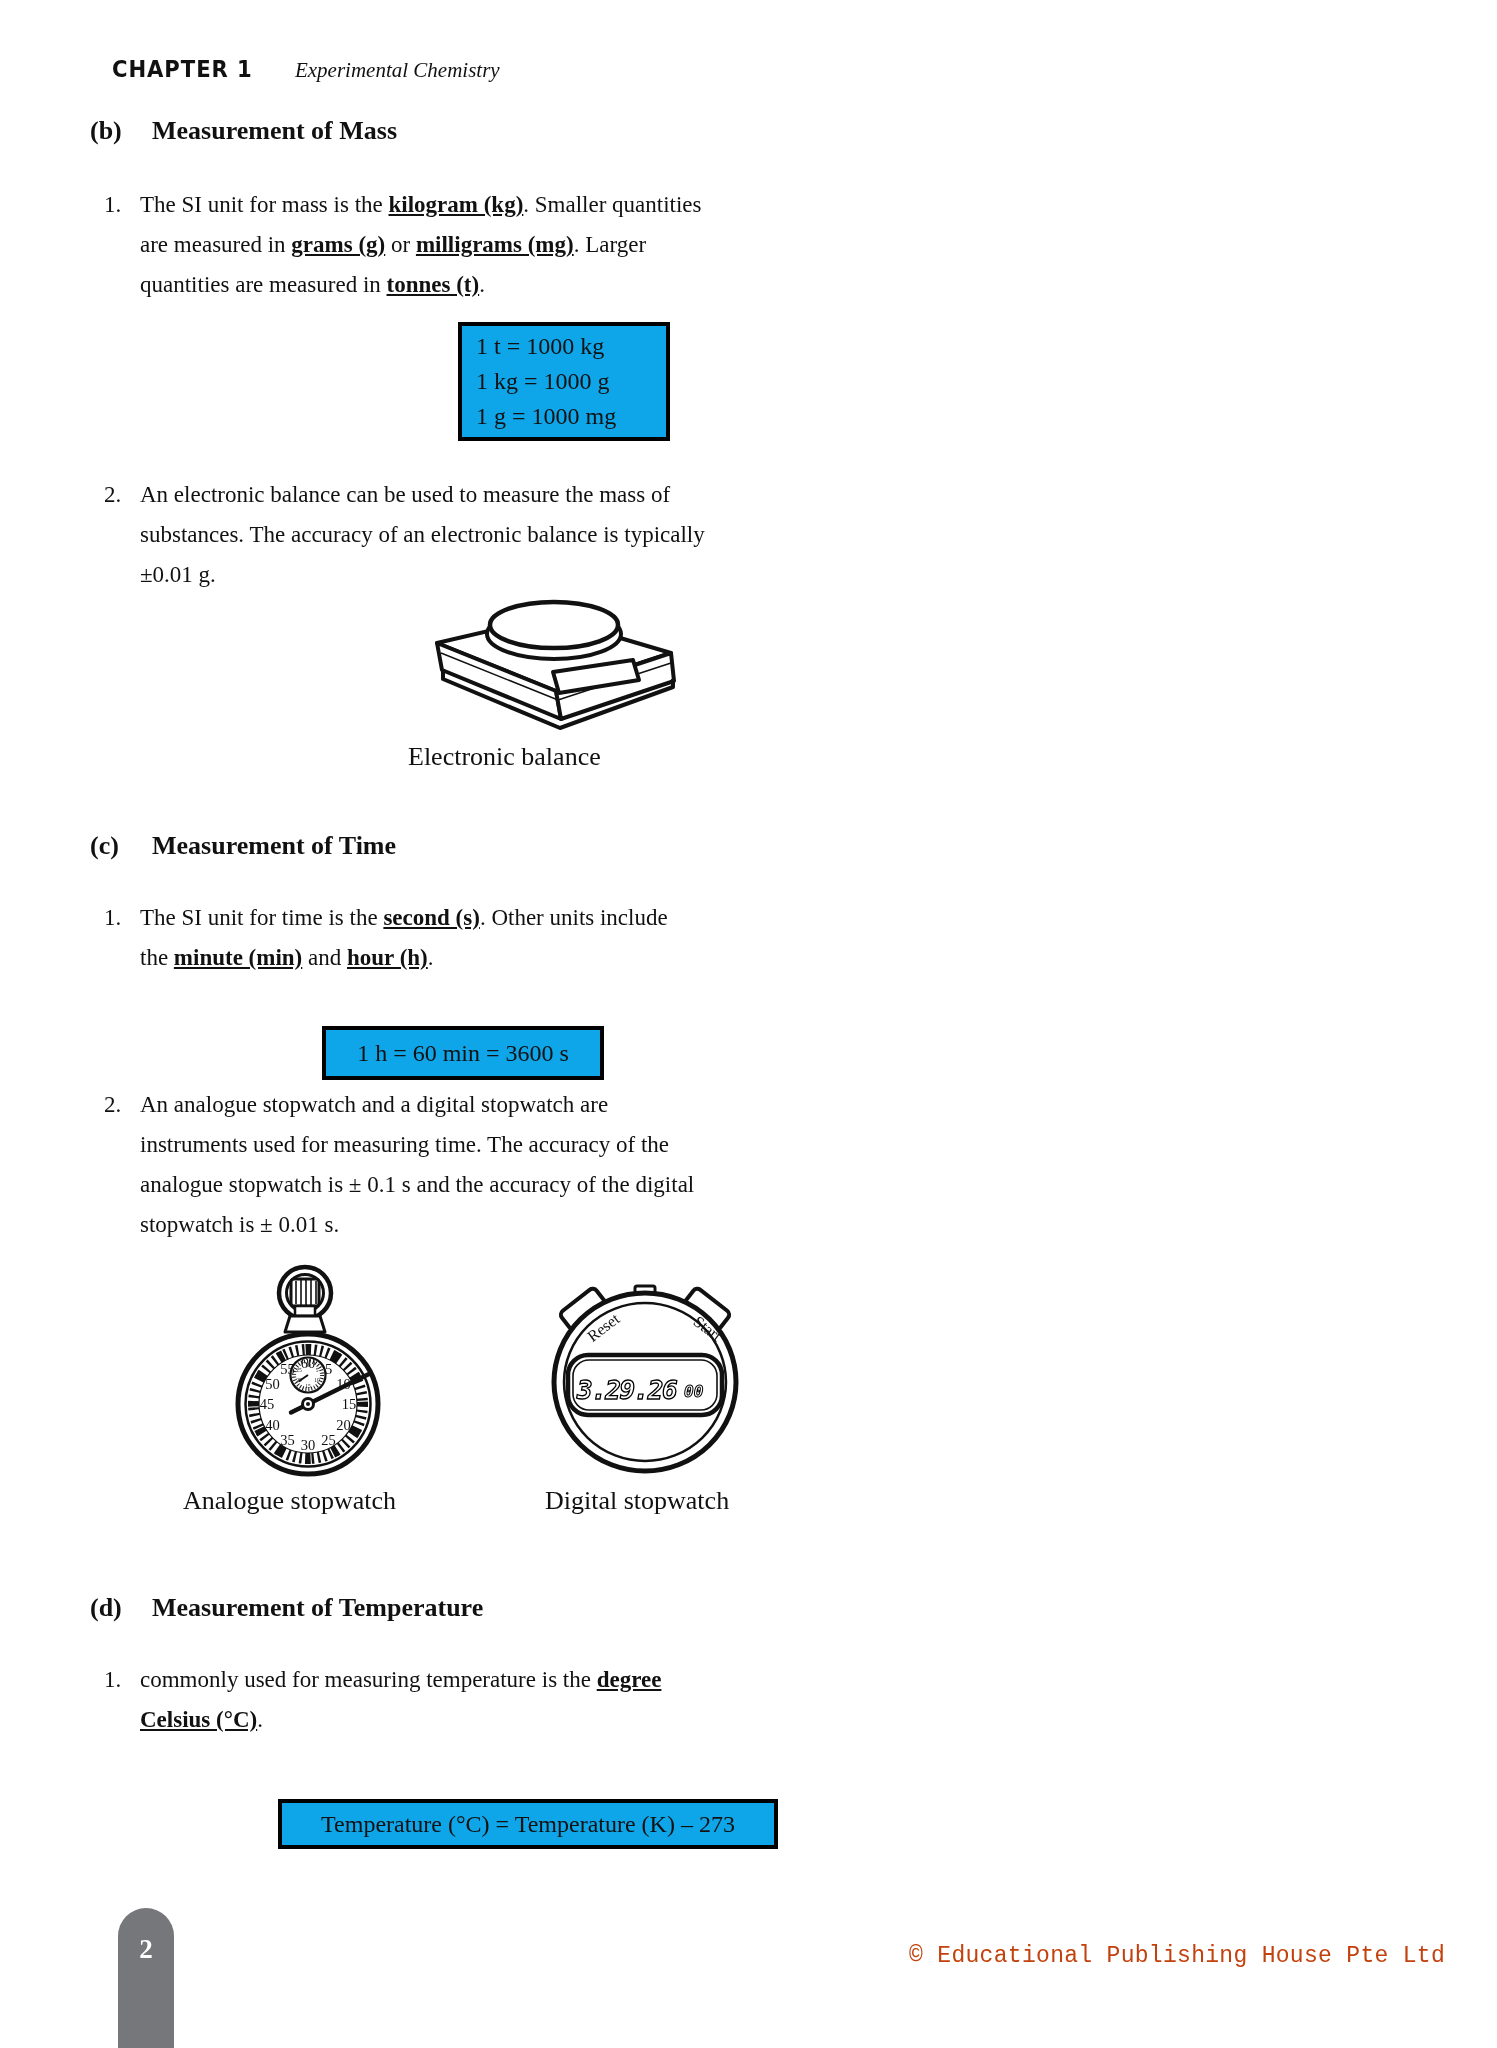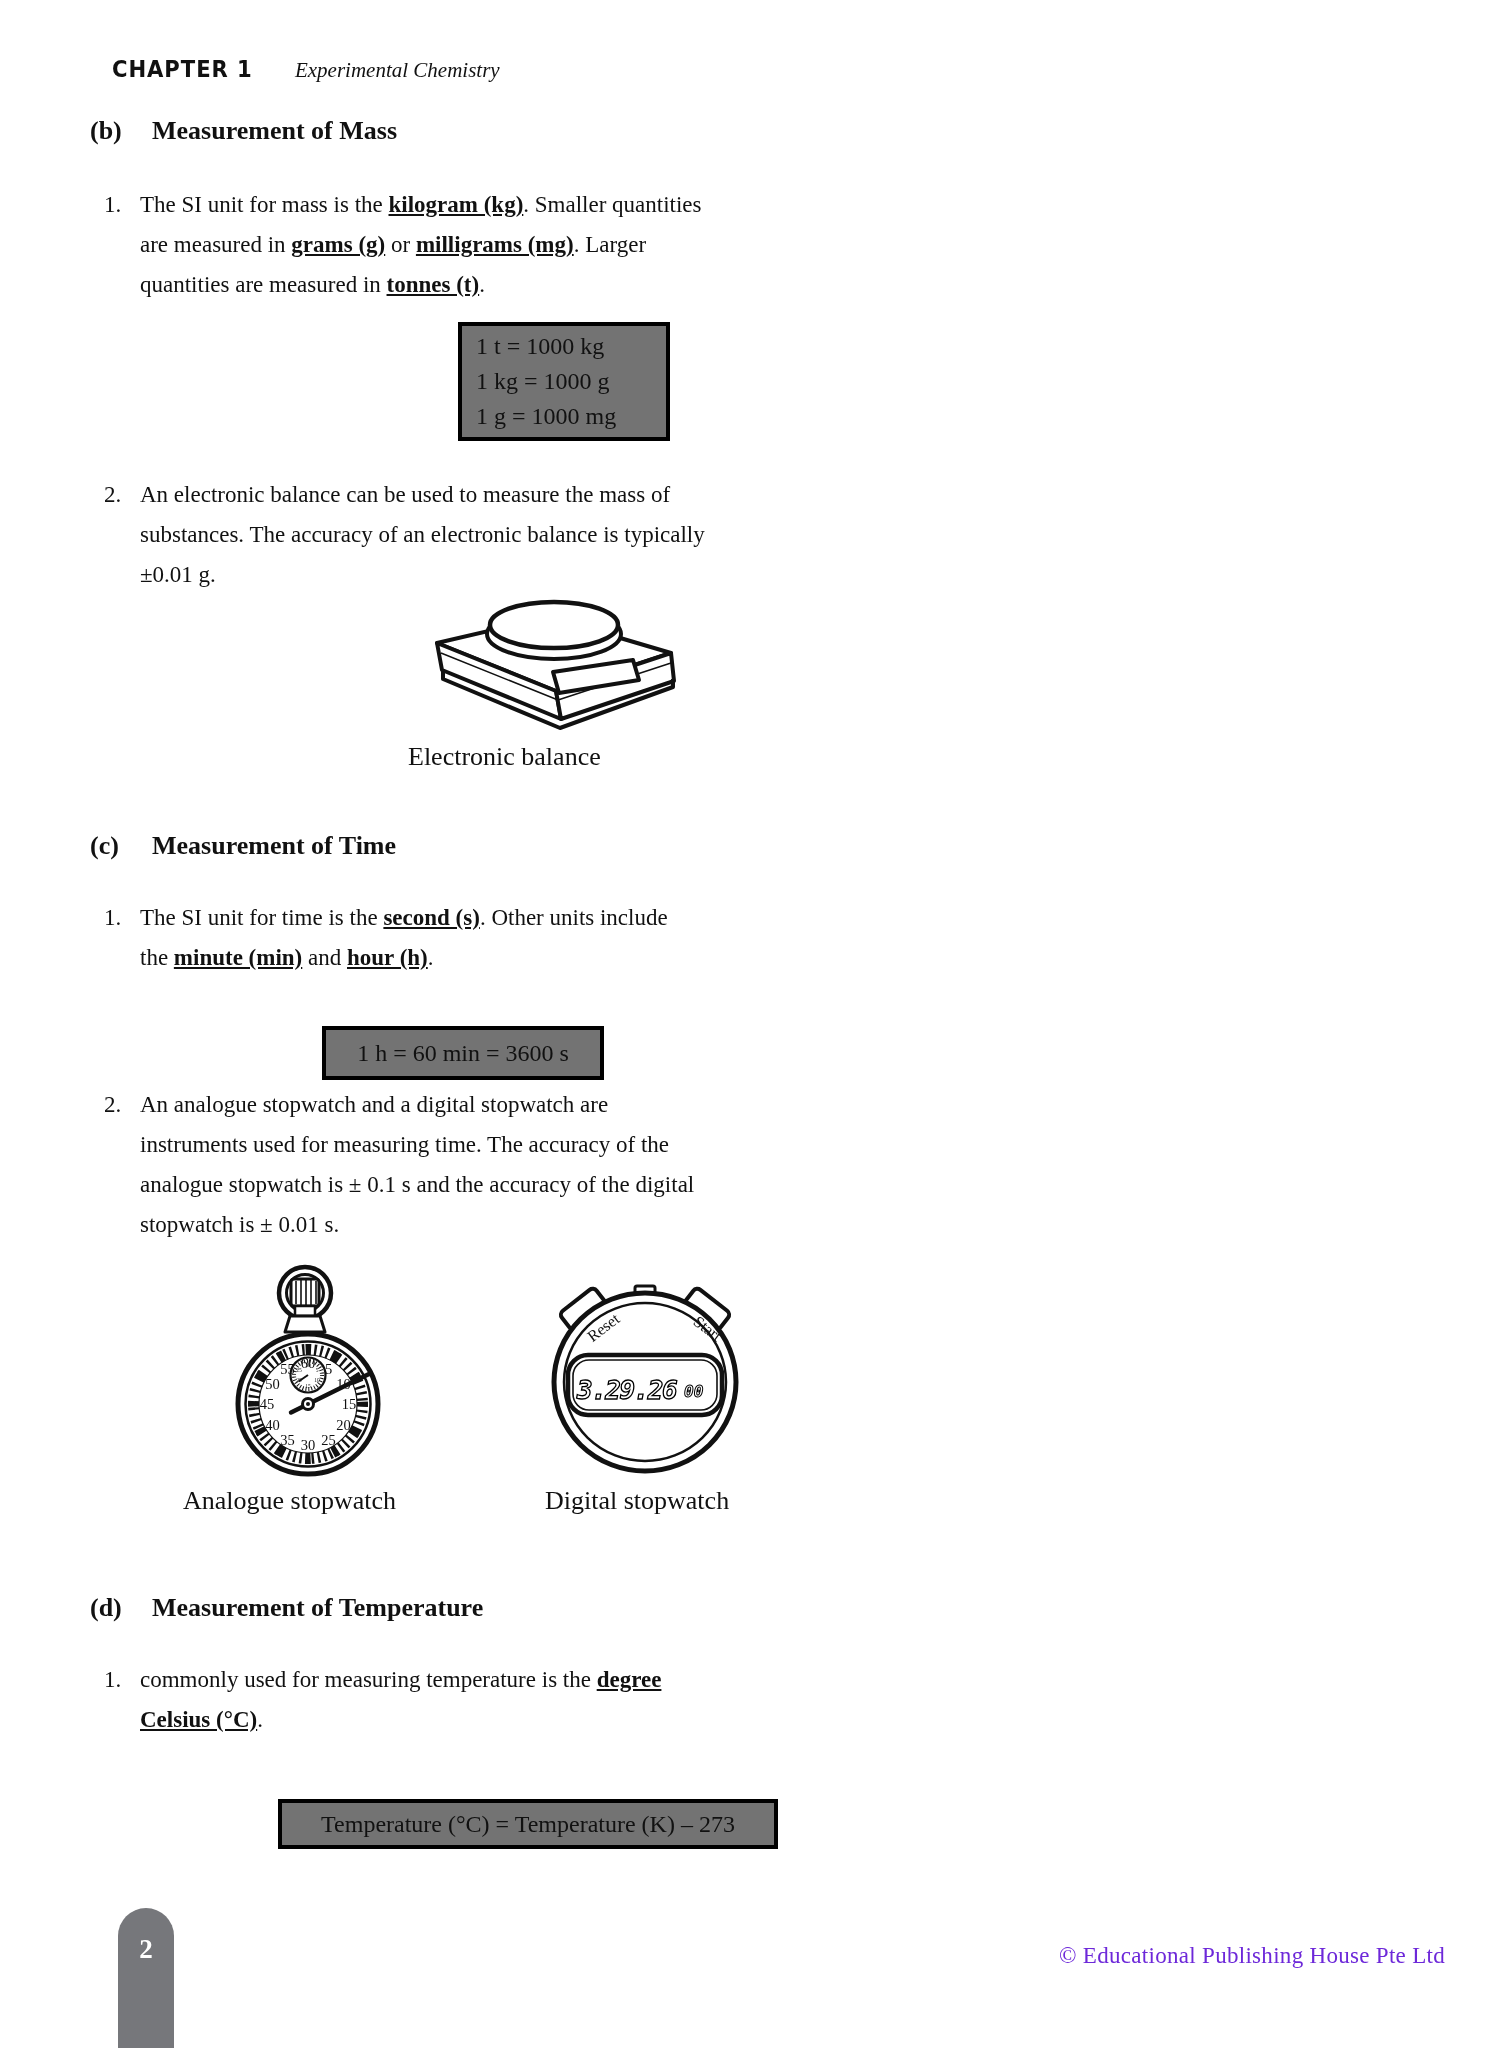--- a/index.html
+++ b/index.html
@@ -13,38 +13,38 @@
   
   .sect{left:90px;font-size:26px;font-weight:bold;white-space:nowrap;}
   .slabel{display:inline-block;width:62px;}
   
   .item{left:88px;width:680px;font-size:23px;line-height:40px;}
   .item .num{position:absolute;left:16px;top:0;}
   .item .lines{margin-left:52px;}
   .tline{white-space:nowrap;}
   .bold{font-weight:bold;text-decoration:underline;}
   
-  .cbox{border:4px solid #000;box-sizing:border-box;font-size:24px;background:#737373;}
+  .cbox{border:4px solid #000;box-sizing:border-box;font-size:24px;background:#0ea5e9;}
   .cbox-mass{padding:3px 14px;line-height:35px;}
   .cbox-center{text-align:center;}
   
   .caption{font-size:26px;text-align:left;white-space:nowrap;}
   
   .wlabel{font:16px "Liberation Serif",serif;fill:#111;text-anchor:middle;}
   .lcd{font-family:"DejaVu Sans Mono",monospace;font-style:italic;font-weight:bold;fill:#fff;stroke:#000;}
   .lcd-main{font-size:26px;stroke-width:1.3px;letter-spacing:-1.5px;}
   .lcd-small{font-size:16px;stroke-width:1px;}
   .dial-num{font:14.5px "Liberation Serif",serif;text-anchor:middle;}
   .sub-num{font:5.5px "Liberation Serif",serif;text-anchor:middle;}
   
   .pagetab{left:118px;top:1908px;width:56px;height:140px;background:#76777b;
            border-radius:28px 28px 0 0;text-align:center;color:#fff;font-weight:bold;
            font-size:27px;padding-top:26px;box-sizing:border-box;}
-  .copyright{right:52px;top:1943px;font-family:Liberation Serif, serif;
-             font-size:23px;color:#6d28d9;letter-spacing:.3px;white-space:nowrap;}
+  .copyright{right:52px;top:1943px;font-family:Liberation Mono, monospace;
+             font-size:23px;color:#c2410c;letter-spacing:.3px;white-space:nowrap;}
 </style>
 </head>
 <body>
 
 <div class="page">
 
   <div class="abs hdr">
     <span class="chapter">CHAPTER 1</span>
     <span class="chtitle">Experimental Chemistry</span>
   </div>

